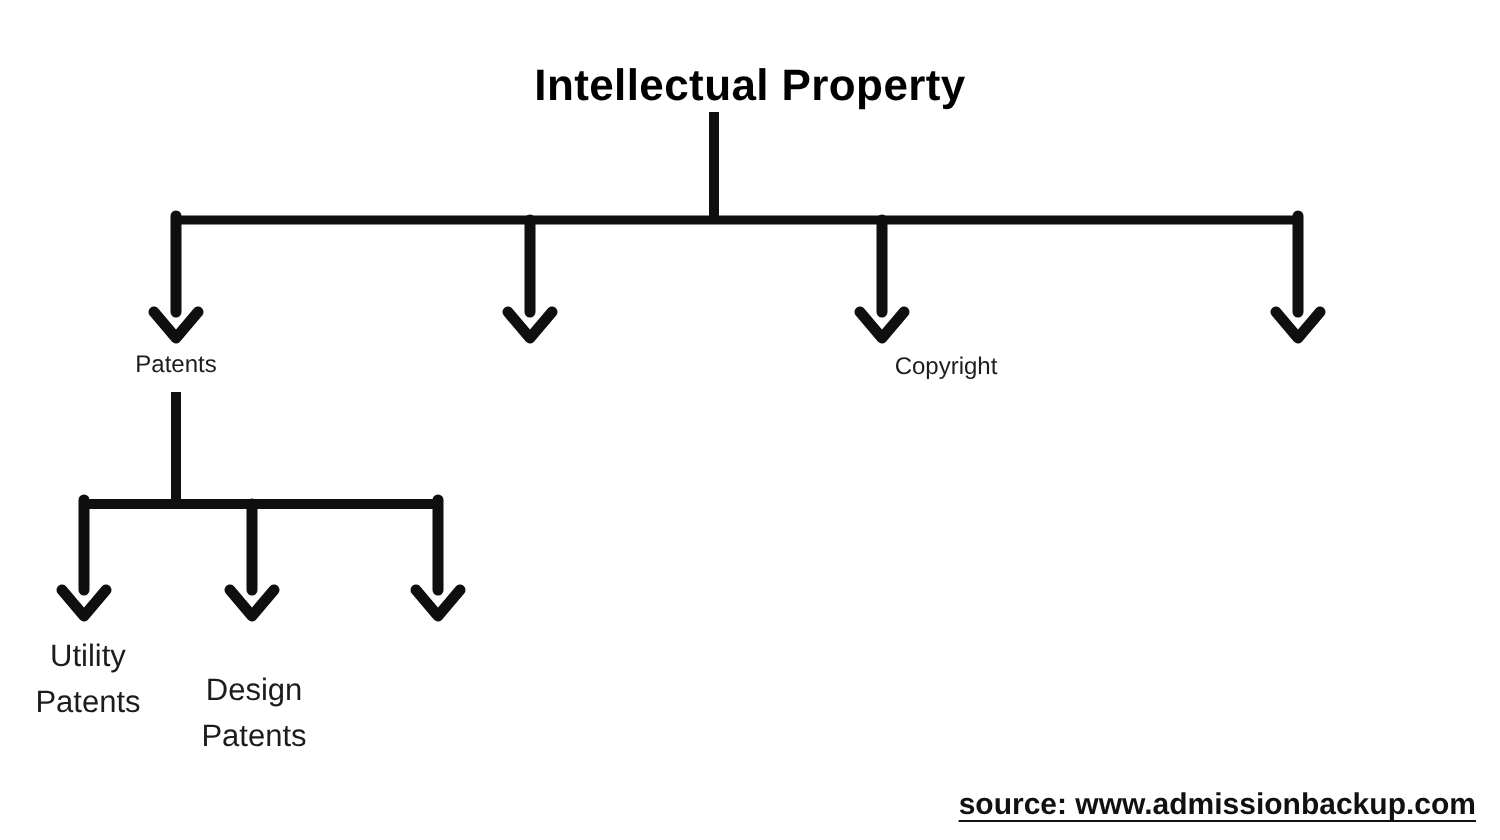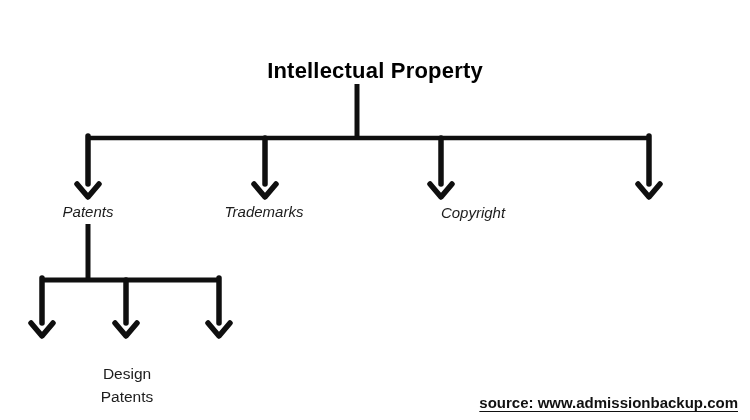--- a/index.html
+++ b/index.html
@@ -7,33 +7,32 @@
     --text-color:#1c1c1c;
     --bg-color:#ffffff;
   }
   html,body{margin:0;padding:0;}
   body{
     width:750px;height:420px;
     background:var(--bg-color);
     font-family:"Liberation Sans","DejaVu Sans",sans-serif;
     overflow:hidden;position:relative;
   }
-  .canvas{position:absolute;inset:0;margin-top:28px;}
+  .canvas{position:absolute;inset:0;}
   .diagram-title{
     position:absolute;top:30px;left:375px;
     transform:translateX(-50%);
     font-size:22px;font-weight:700;color:#000;
     white-space:nowrap;letter-spacing:.2px;
   }
   svg.connectors{position:absolute;top:0;left:0;}
   .node-label{
     position:absolute;transform:translateX(-50%);
-    font-size:15px;color:var(--text-color);
+    font-size:12px;color:var(--text-color);
     white-space:nowrap;
-    font-style:italic;
   }
   .leaf-label{
     position:absolute;transform:translateX(-50%);
     font-size:15.5px;color:var(--text-color);
     width:64px;text-align:center;line-height:23px;
     white-space:normal;
   }
   .source-credit{
     position:absolute;right:12px;bottom:9px;
     font-size:15px;font-weight:700;color:#111;
@@ -84,19 +83,19 @@
       <path d="M126,252 V295"></path>
       <path d="M115,295 L126,308 L137,295"></path>
     </g>
     <g stroke-width="5.5" stroke-linecap="round" stroke-linejoin="round">
       <path d="M219,250 V295"></path>
       <path d="M208,295 L219,308 L230,295"></path>
     </g>
   </svg>
 
   <div class="node-label" style="left:88px;top:175px;">Patents</div>
-  <div class="node-label" style="left:264px;top:175px;">Trademarks</div>
   <div class="node-label" style="left:473px;top:176px;">Copyright</div>
 
+  <div class="leaf-label" style="left:44px;top:317px;">Utility Patents</div>
   <div class="leaf-label" style="left:127px;top:334px;">Design Patents</div>
 
   <div class="source-credit">source: www.admissionbackup.com</div>
 </div>
 
 </body></html>

